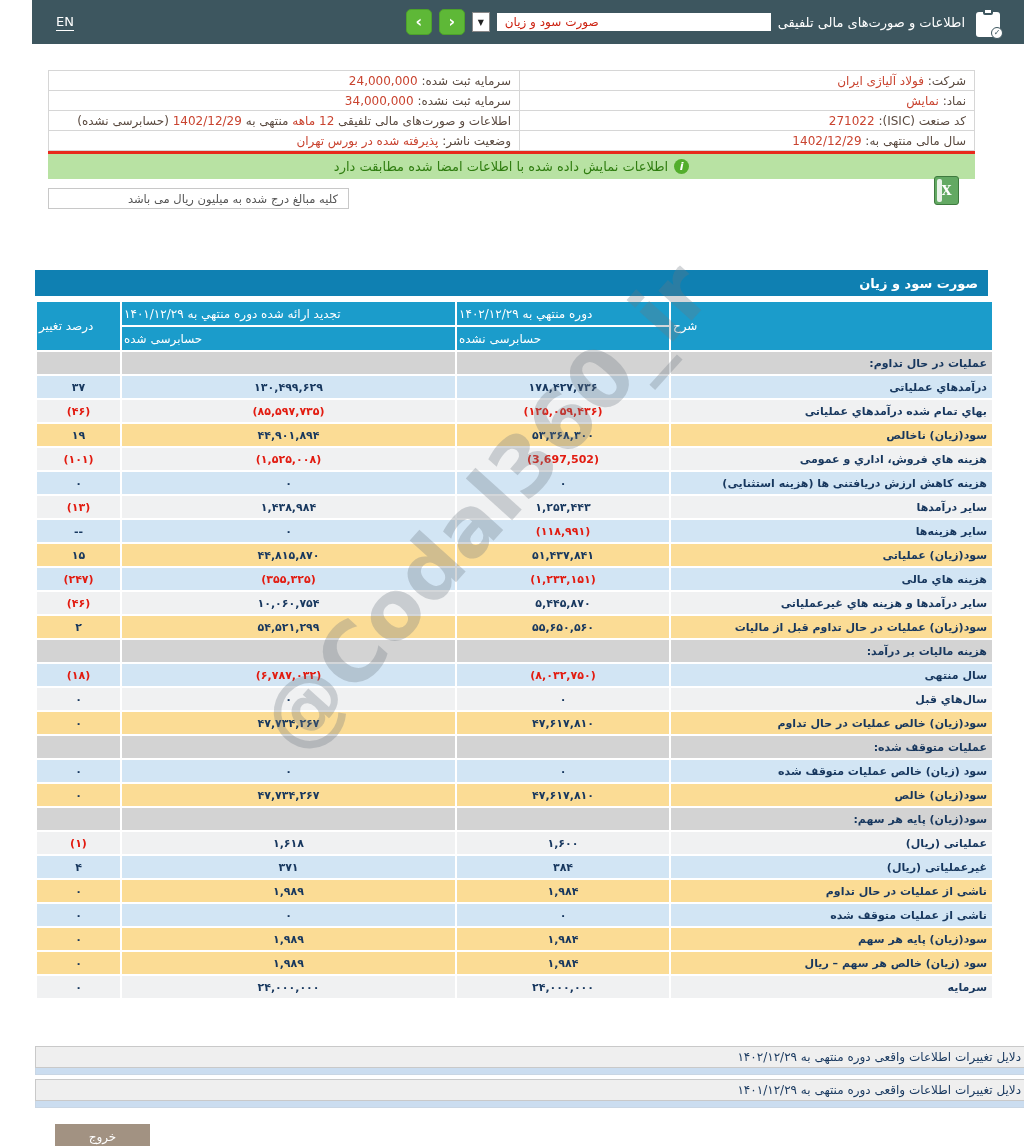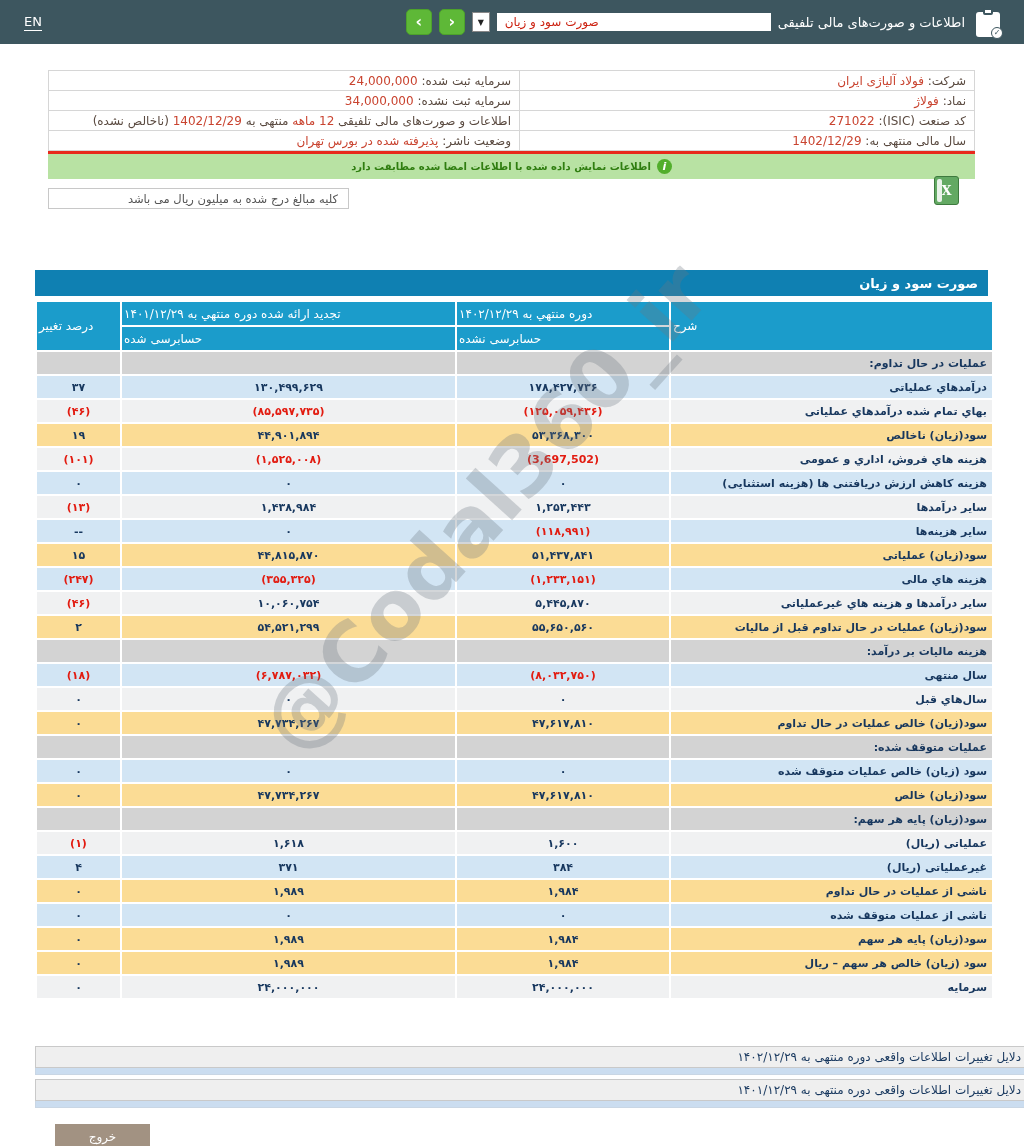--- a/index.html
+++ b/index.html
@@ -4,21 +4,21 @@
 <style>
   * { box-sizing: border-box; margin: 0; padding: 0; }
   body {
     width: 1024px; height: 1146px; margin: 0; background: #ffffff;
     font-family: "DejaVu Sans", "Liberation Sans", sans-serif;
     overflow: hidden; position: relative;
   }
   
   .topbar {
     height: 44px; background: #3d565f; display: flex; align-items: center;
-    justify-content: space-between; padding: 0 24px;
+    justify-content: space-between; padding: 0 24px; margin-left: 32px;
   }
   .lang-link { color:#fff; font-size:13px; text-decoration:none; border-bottom:1px solid #fff; padding-bottom:1px; cursor:pointer; }
   .topbar-right { display:flex; align-items:center; gap:7px; }
   .nav-btn {
     width:26px; height:26px; background:#5eb837; border:1px solid #4da22b; border-radius:5px;
     color:#fff; font-size:16px; font-weight:bold; display:flex; align-items:center; justify-content:center; cursor:pointer; line-height:1;
   }
   .mini-select {
     width:18px; height:20px; background:#fff; border:1px solid #888; font-size:8px;
     display:flex; align-items:center; justify-content:center; color:#222; cursor:pointer;
@@ -42,21 +42,21 @@
   .info-table td { border:1px solid #d6d6d6; height:20px; font-size:12px; padding:1px 8px 1px 4px; white-space:nowrap; }
   .info-table td.r { width:455px; }
   .lbl { color:#5a4a40; }
   .val { color:#c9432f; }
   .red-line { width:927px; height:3px; background:#e8291c; margin-left:48px; }
   
   .banner {
     width:927px; margin-left:48px; height:25px; background:#b8e2a3; direction:rtl;
     display:flex; align-items:center; justify-content:center; gap:6px;
   }
-  .banner-text { color:#2f7d10; font-size:10px; font-weight:bold; }
+  .banner-text { color:#2f7d10; font-size:13px; font-weight:normal; }
   .info-circle {
     width:15px; height:15px; border-radius:50%; background:#52ae2c; color:#fff;
     font-size:11px; font-weight:bold; display:flex; align-items:center; justify-content:center; font-style:italic;
   }
   
   .units-row { position:relative; margin:9px 0 12px 48px; width:927px; height:24px; }
   .units-box {
     width:301px; height:21px; border:1px solid #c8c8c8; background:#fff; direction:rtl;
     display:flex; align-items:center; padding-right:10px;
   }
@@ -137,38 +137,38 @@
       <span class="val">فولاد آلیاژی ایران</span>
     </td>
     <td>
       <span class="lbl">سرمایه ثبت شده:</span>
       <span class="val">24,000,000</span>
     </td>
   </tr>
   <tr>
     <td class="r">
       <span class="lbl">نماد:</span>
-      <span class="val">فولاژ</span>
+      <span class="val">نمایش</span>
     </td>
     <td>
       <span class="lbl">سرمایه ثبت نشده:</span>
       <span class="val">34,000,000</span>
     </td>
   </tr>
   <tr>
     <td class="r">
       <span class="lbl">کد صنعت (ISIC):</span>
       <span class="val">271022</span>
     </td>
     <td>
       <span class="lbl">اطلاعات و صورت‌های مالی تلفیقی</span>
       <span class="val">12 ماهه</span>
       <span class="lbl">منتهی به</span>
       <span class="val">1402/12/29</span>
-      <span class="lbl">(ناخالص نشده)</span>
+      <span class="lbl">(حسابرسی نشده)</span>
     </td>
   </tr>
   <tr>
     <td class="r">
       <span class="lbl">سال مالی منتهی به:</span>
       <span class="val">1402/12/29</span>
     </td>
     <td>
       <span class="lbl">وضعیت ناشر:</span>
       <span class="val">پذیرفته شده در بورس تهران</span>

